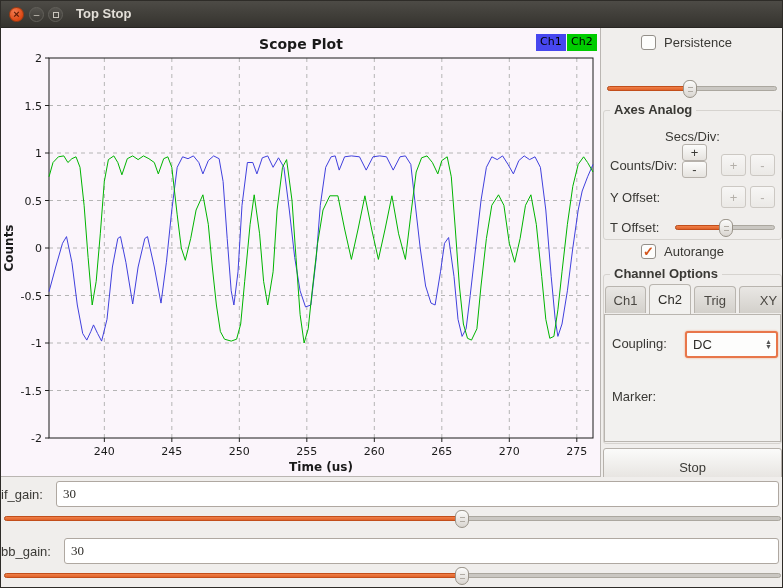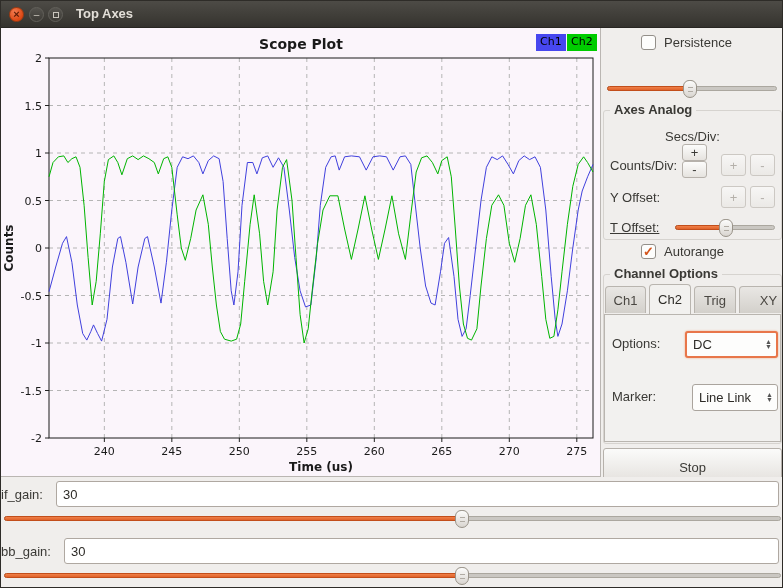--- a/index.html
+++ b/index.html
@@ -70,39 +70,39 @@
   .combo.focused { border:2px solid #e8764a; box-shadow:0 0 2px #f0a277; }
   .combo .arrows { position:absolute; right:4px; top:0; bottom:0; display:flex; flex-direction:column;
     justify-content:center; line-height:0.6; color:#555; font-size:7px; text-align:center; }
   .push-btn { position:absolute; border:1px solid #b6b1ab; border-radius:3px;
     background:linear-gradient(#fbfbfa,#e2dfdb); display:flex; align-items:center; justify-content:center;
     font-size:13px; color:#3a3935; }
   
   #bottom { position:absolute; left:0; top:476px; width:783px; height:112px; background:#f0eeec; font-size:13px; color:#3a3935; }
   .var-label { position:absolute; }
   .var-field { position:absolute; height:26px; background:#ffffff; border:1px solid #afa8a1; border-radius:3px;
-    font-family:Liberation Sans, sans-serif; font-size:13px; color:#2d2b27; padding-left:6px; }
+    font-family:Liberation Serif, serif; font-size:13px; color:#2d2b27; padding-left:6px; }
   svg text { font-family:"DejaVu Sans", sans-serif; fill:#1a1a1a; }
 </style>
 </head>
 <body>
 
 <div id="window">
 
   <div id="titlebar">
     <div class="tb-btn tb-close">
         <span>×</span>
       </div>
     <div class="tb-btn tb-circle tb-min">
         <span>–</span>
       </div>
     <div class="tb-btn tb-circle tb-max">
         <span class="sq"></span>
       </div>
-    <div id="window-title">Top Axes</div>
+    <div id="window-title">Top Stop</div>
   </div>
 
   <div id="figure">
     <svg width="600" height="449" viewBox="0 0 600 449">
         <line x1="103.34491315136472" y1="30" x2="103.34491315136472" y2="410" stroke="#b5b5b5" stroke-dasharray="4,4"></line>
         <line x1="103.34491315136472" y1="410" x2="103.34491315136472" y2="414" stroke="#222"></line>
         <text x="103.34491315136472" y="427" text-anchor="middle" font-size="11">240</text>
         <line x1="170.83870967741933" y1="30" x2="170.83870967741933" y2="410" stroke="#b5b5b5" stroke-dasharray="4,4"></line>
         <line x1="170.83870967741933" y1="410" x2="170.83870967741933" y2="414" stroke="#222"></line>
         <text x="170.83870967741933" y="427" text-anchor="middle" font-size="11">245</text>
@@ -188,21 +188,21 @@
         <div class="pm-btn dis">+</div>
         <div class="pm-btn dis">-</div>
       </div>
 
       <div class="ax-row" style="top:74px;">
         <span class="lbl">Y Offset:</span>
         <div class="pm-btn dis">+</div>
         <div class="pm-btn dis">-</div>
       </div>
 
-      <div class="ax-row" style="top:104px;text-decoration:underline;">
+      <div class="ax-row" style="top:104px;">
         <span class="lbl">T Offset:</span>
         <div class="slider" style="position:relative; width:100px;">
           <div class="track"></div>
           <div class="fill" style="width: 51%;"></div>
           <div class="handle" style="left: calc(51% - 7px);"></div>
         </div>
       </div>
     </div>
 
     <div class="cb-row" style="top:216px;">
@@ -214,36 +214,29 @@
       <span class="gb-title">Channel Options</span>
 
       <div style="position:absolute; left:1px; top:11px; right:1px; height:30px;">
         <div class="tab" style="left:0; width:41px;">Ch1</div>
         <div class="tab active" style="left:44px; width:42px;">Ch2</div>
         <div class="tab" style="left:89px; width:42px;">Trig</div>
         <div class="tab" style="left:134px; width:59px;">XY</div>
       </div>
 
       <div class="notebook" style="top:39px; height:128px;">
-        <span style="position:absolute; left:7px; top:21px;">Options:</span>
+        <span style="position:absolute; left:7px; top:21px;">Coupling:</span>
         <div class="combo focused" style="left:80px; top:16px; width:93px;">
           <span>DC</span>
           <span class="arrows">
             <span>▲</span>
               <span>▼</span>
           </span>
         </div>
         <span style="position:absolute; left:7px; top:74px;">Marker:</span>
-        <div class="combo" style="left:87px; top:69px; width:86px;">
-          <span>Line Link</span>
-          <span class="arrows">
-            <span>▲</span>
-              <span>▼</span>
-          </span>
-        </div>
       </div>
     </div>
 
     <div class="push-btn" style="left:2px; top:420px; width:179px; height:38px;">Stop</div>
   </div>
 
   <div id="bottom">
     <span class="var-label" style="left:0px; top:10px;">if_gain:</span>
     <input class="var-field" style="left: 55px; top: 4px; width: 723px;" type="text" value="30">
     <div class="slider" style="left:3px; top:33px; width:777px;">

